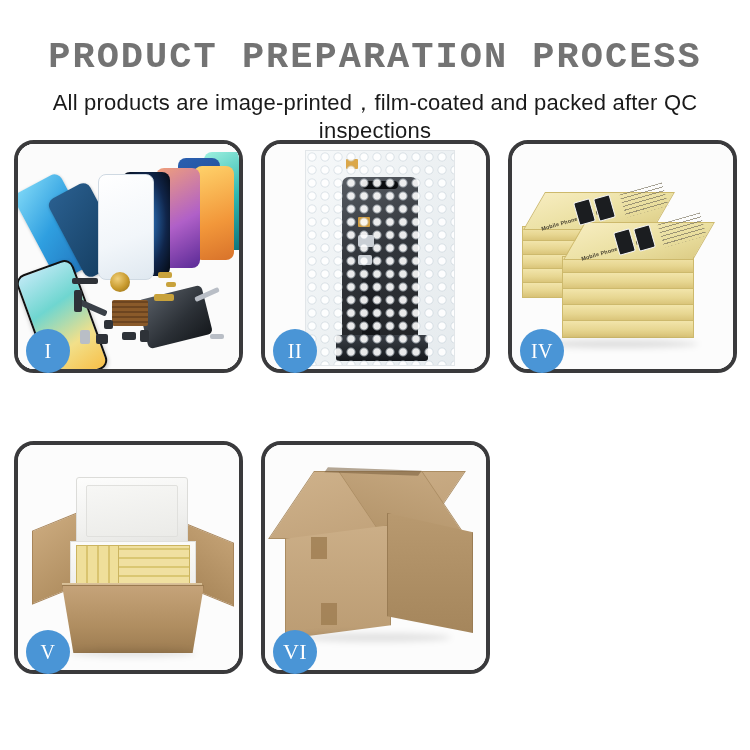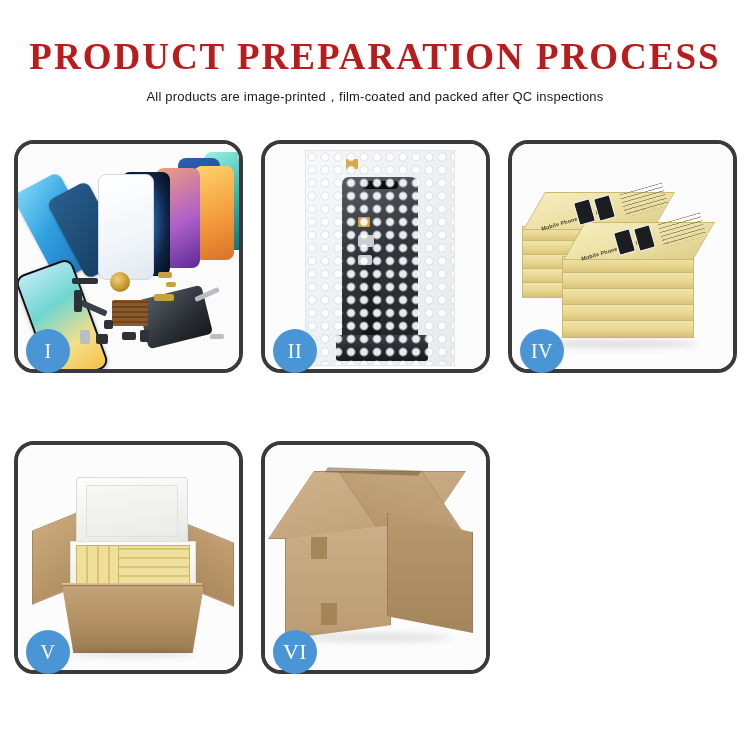--- a/index.html
+++ b/index.html
@@ -10,27 +10,27 @@
     overflow:hidden;
   }
   .page{position:relative;width:750px;height:750px;}
 
   
   .header{padding-top:38px;text-align:center;}
   .title{
     font-size:37px;
     font-weight:700;
     letter-spacing:2.0px;
-    color:#b91c1c;
+    color:#737373;
     line-height:1.05;
-    font-family:Liberation Serif, serif;
+    font-family:Liberation Mono, monospace;
   }
   .subtitle{
     margin-top:11px;
-    font-size:13px;
+    font-size:22px;
     font-weight:400;
     letter-spacing:0.2px;
     color:#1a1a1a;
   }
 
   
   .grid{
     position:absolute;
     left:14px;top:140px;
     width:722px;

